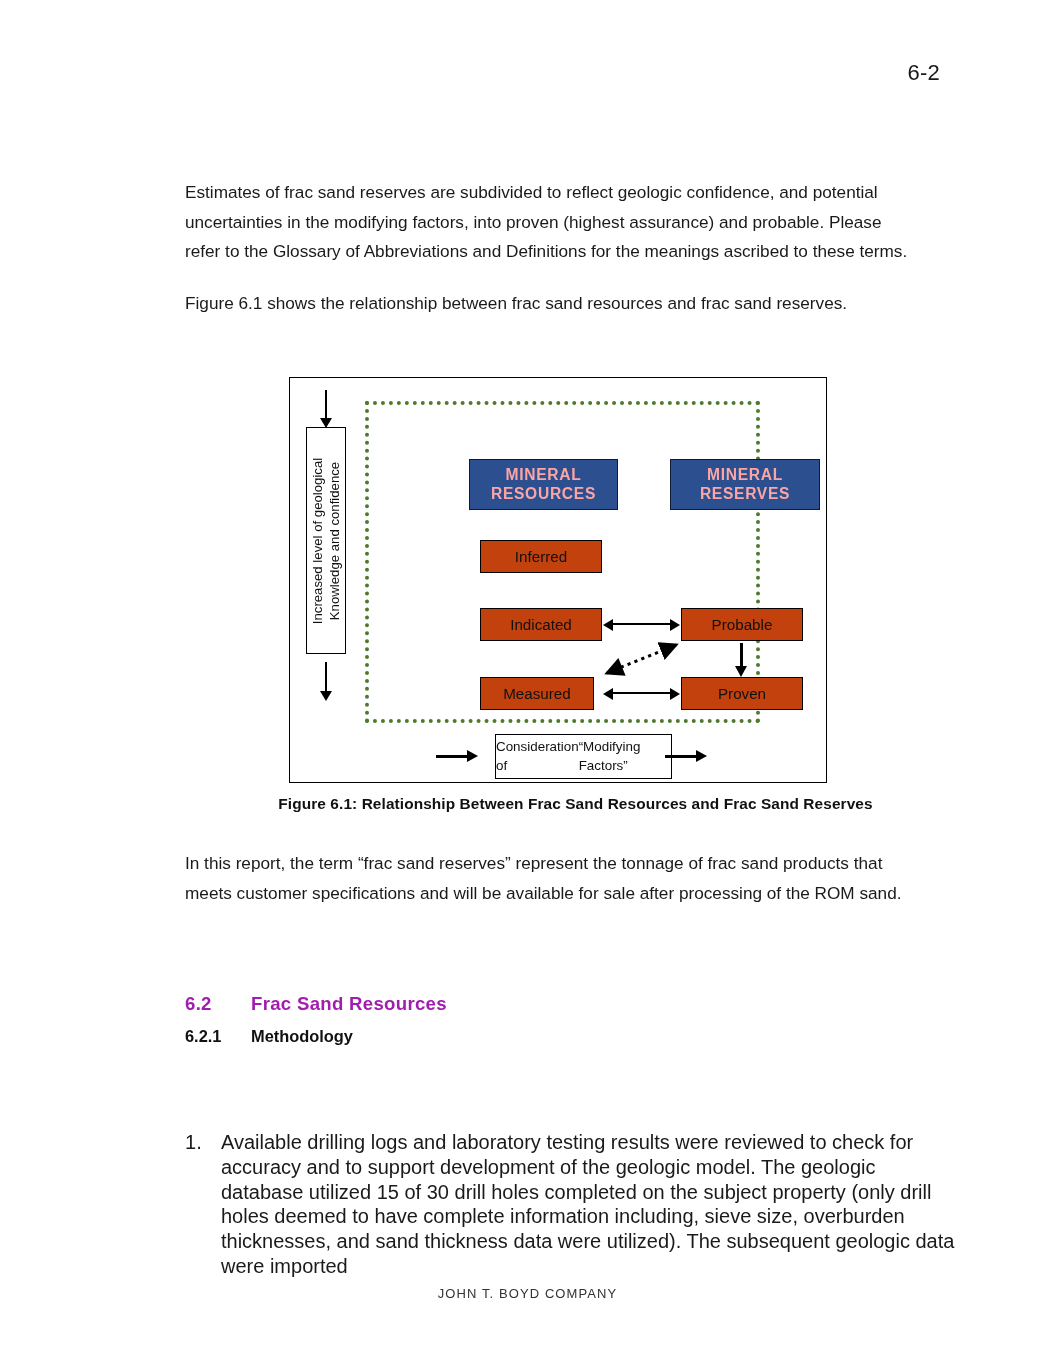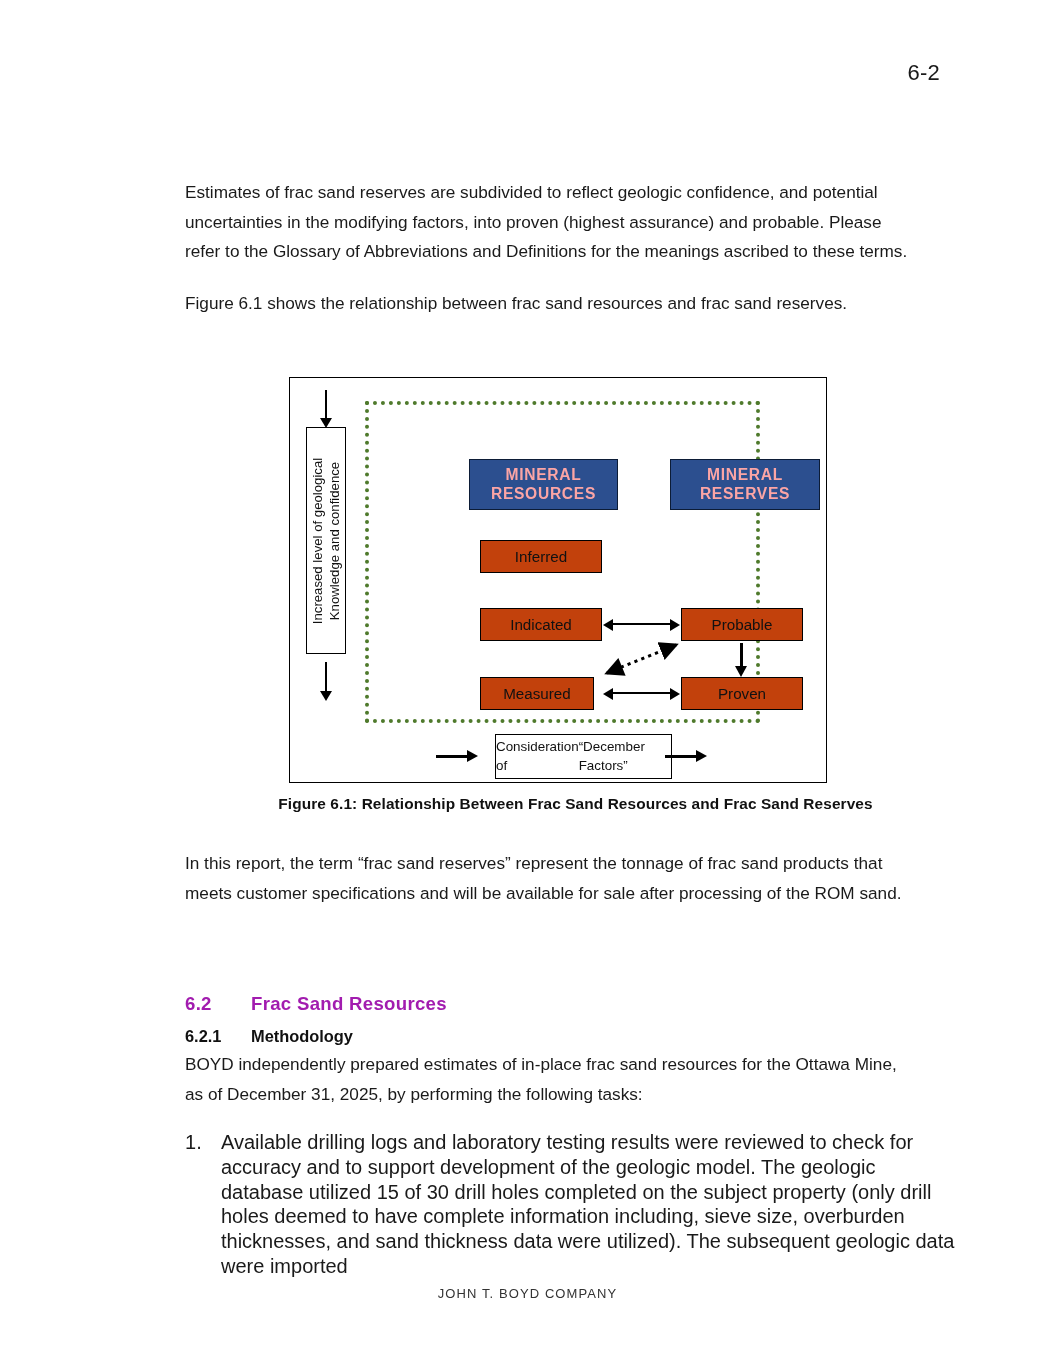--- a/index.html
+++ b/index.html
@@ -428,42 +428,39 @@
             <path d="M6.4,0 L0,3.2 L6.4,6.4 z" fill="#000"></path>
           </marker>
         </defs>
         <line x1="238" y1="268" x2="307" y2="240" stroke="#000" stroke-width="3" stroke-dasharray="3.2 4.2" stroke-linecap="butt" marker-start="url(#ah-start)" marker-end="url(#ah-end)"></line>
       </svg>
     </div>
 
     <div class="mod-arrow-left"></div>
     <div class="mod-box">
       <span>Consideration of</span>
-      <span>“December Factors”</span>
+      <span>“Modifying Factors”</span>
     </div>
     <div class="mod-arrow-right"></div>
   </div>
 
   <div class="figure-caption">Figure 6.1: Relationship Between Frac Sand Resources and Frac Sand Reserves</div>
 
   <div class="lower-col">
     <p class="para">In this report, the term “frac sand reserves” represent the tonnage of frac sand products that meets customer specifications and will be available for sale after processing of the ROM sand.</p>
   </div>
 
   <h2 class="h-major sec-62">
     <span class="num">6.2</span><span>Frac Sand Resources</span>
   </h2>
 
   <h3 class="h-minor sec-621">
     <span class="num">6.2.1</span><span>Methodology</span>
   </h3>
 
-  <div class="sec-intro">
-    <p class="para">BOYD independently prepared estimates of in-place frac sand resources for the Ottawa Mine, as of December 31, 2025, by performing the following tasks:</p>
-  </div>
 
   <ol class="tasks">
     <li>Available drilling logs and laboratory testing results were reviewed to check for accuracy and to support development of the geologic model. The geologic database utilized 15 of 30 drill holes completed on the subject property (only drill holes deemed to have complete information including, sieve size, overburden thicknesses, and sand thickness data were utilized). The subsequent geologic data were imported</li>
   </ol>
 
   <div class="footer">JOHN T. BOYD COMPANY</div>
 
 </div>
 
 </body></html>

